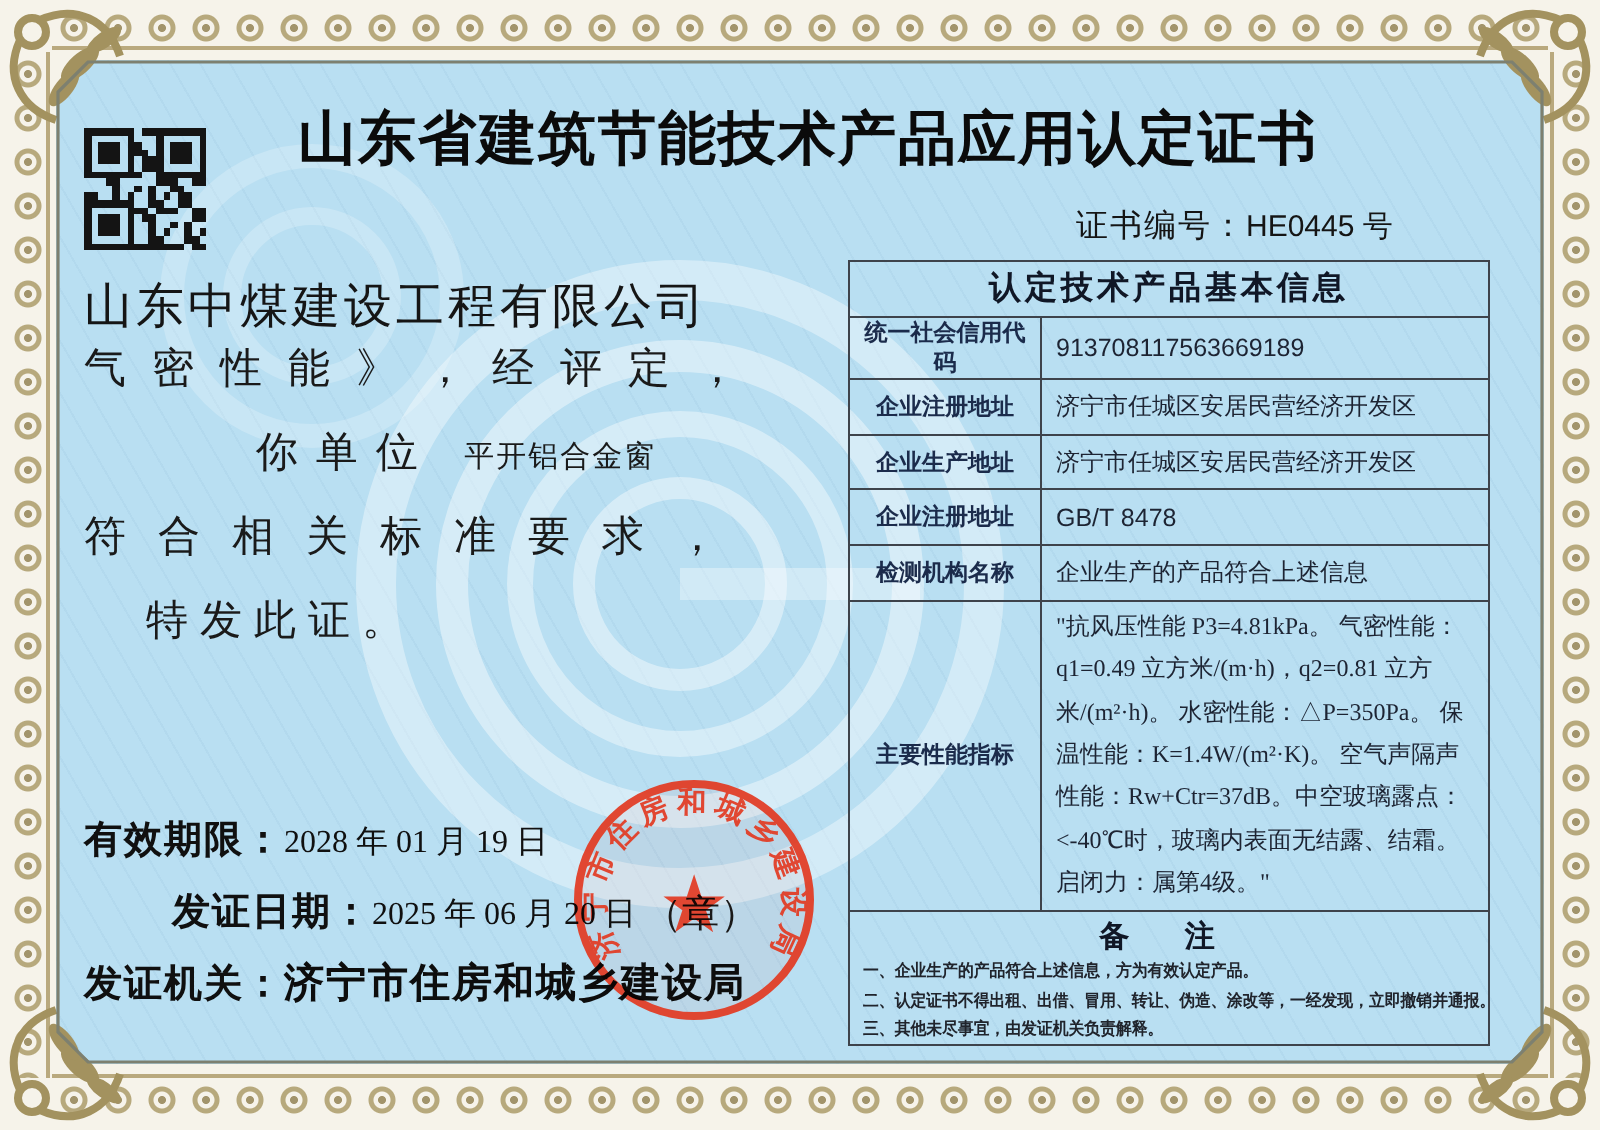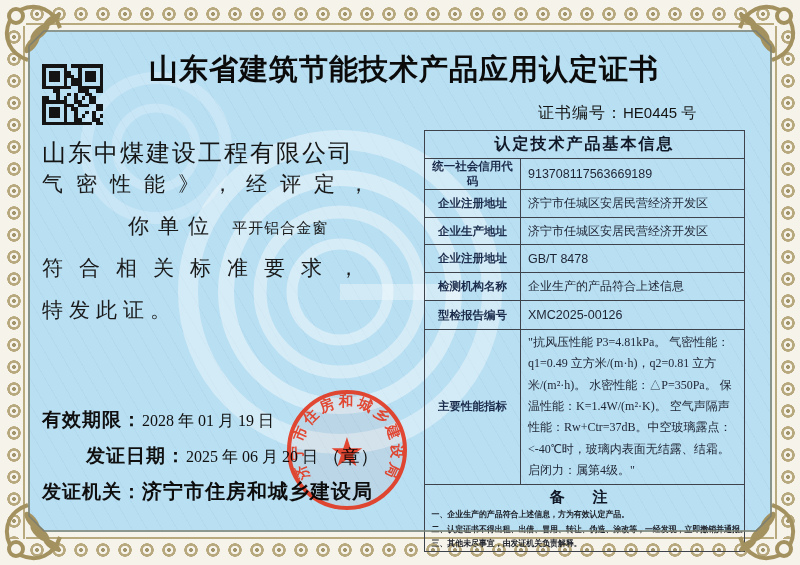--- a/index.html
+++ b/index.html
@@ -67,21 +67,21 @@
 
   
   .company { position:absolute; left:42px; top:137px; font-size:24px; letter-spacing:2px; color:#151515; }
   .body-lines { position:absolute; left:42px; top:163px; width:372px; color:#1a1a1a; }
   .bline { height:42px; line-height:42px; font-size:21px; white-space:nowrap; }
   .bline.l1 { text-indent:58px; letter-spacing:8px; }
   .bline.l2 { letter-spacing:13px; }
   .bline.l3 { letter-spacing:9px;text-align:center; }
   .bline.l3 .product { font-size:15px; letter-spacing:1px; }
   .bline.l4 { letter-spacing:16px; }
-  .bline.l5 { letter-spacing:6px; }
+  .bline.l5 { letter-spacing:6px;margin-left:31px; }
 
   .date-row { position:absolute; left:42px; white-space:nowrap; }
   .date-row .lab { font-size:19px; font-weight:bold; letter-spacing:1px; color:#101010; }
   .date-row .dval { font-size:16px; color:#101010; }
   .row-valid { top:407px; }
   .row-issue { top:443px;margin-left:44px; }
   .row-auth  { top:478px; }
   .row-auth .aval { font-family:"Liberation Sans", sans-serif; font-weight:bold; font-size:20px; letter-spacing:1px; color:#0d0d0d; }
   .stamp-hint { position:absolute; left:322px; top:444px; font-size:19px; color:#1a1a1a; z-index:2; }
 
@@ -412,24 +412,20 @@
       <td class="val">济宁市任城区安居民营经济开发区</td>
     </tr>
     <tr class="r28">
       <td class="lbl">企业注册地址</td>
       <td class="val code">GB/T 8478</td>
     </tr>
     <tr class="r28">
       <td class="lbl">检测机构名称</td>
       <td class="val">企业生产的产品符合上述信息</td>
     </tr>
-    <tr class="r29">
-      <td class="lbl">型检报告编号</td>
-      <td class="val code">XMC2025-00126</td>
-    </tr>
     <tr class="rperf">
       <td class="lbl">主要性能指标</td>
       <td class="val perf">"抗风压性能 P3=4.81kPa。 气密性能：q1=0.49 立方米/(m·h)，q2=0.81 立方米/(m²·h)。 水密性能：△P=350Pa。 保温性能：K=1.4W/(m²·K)。 空气声隔声性能：Rw+Ctr=37dB。中空玻璃露点：&lt;-40℃时，玻璃内表面无结露、结霜。启闭力：属第4级。"</td>
     </tr>
     <tr class="rrem">
       <td colspan="2">
         <div class="rem-title">备  注</div>
         <div class="rem-line">一、企业生产的产品符合上述信息，方为有效认定产品。</div>
         <div class="rem-line">二、认定证书不得出租、出借、冒用、转让、伪造、涂改等，一经发现，立即撤销并通报。</div>
         <div class="rem-line">三、其他未尽事宜，由发证机关负责解释。</div>

